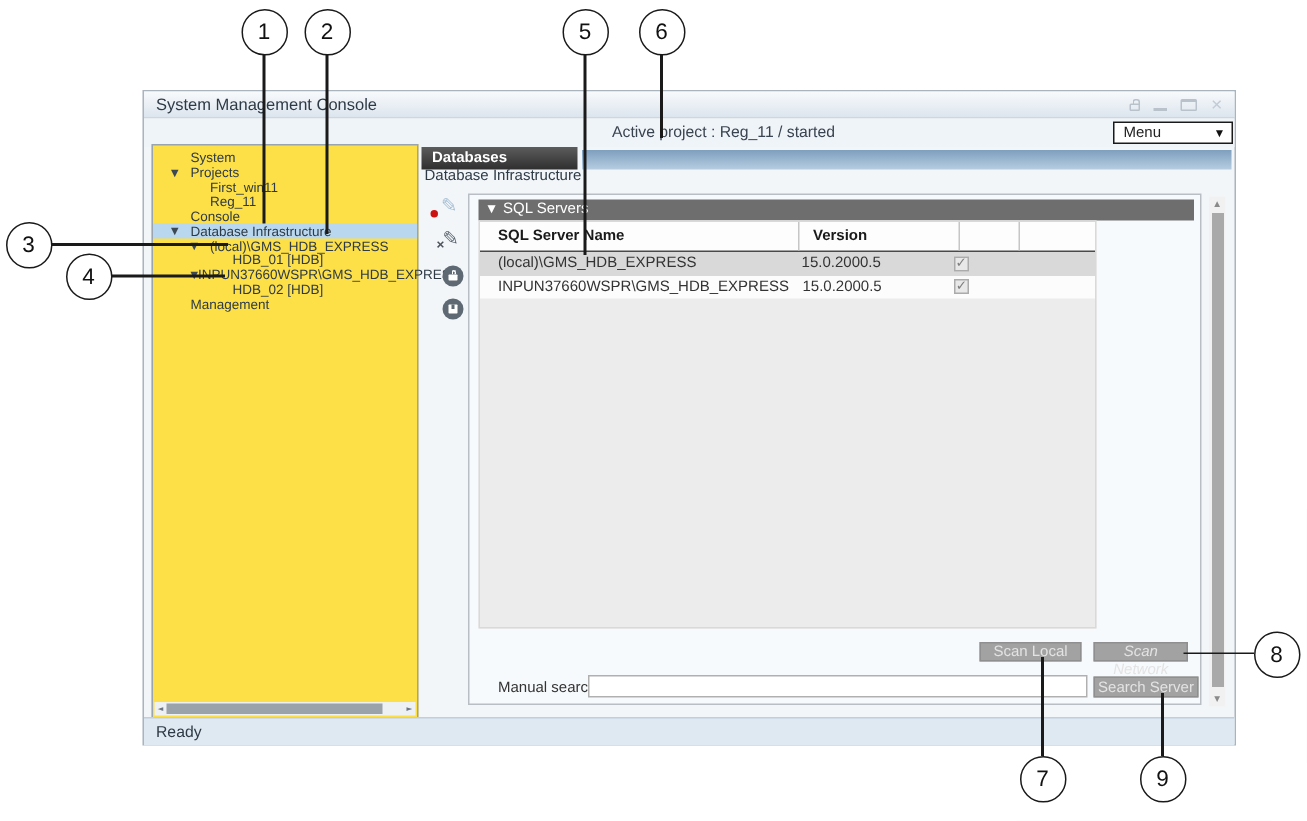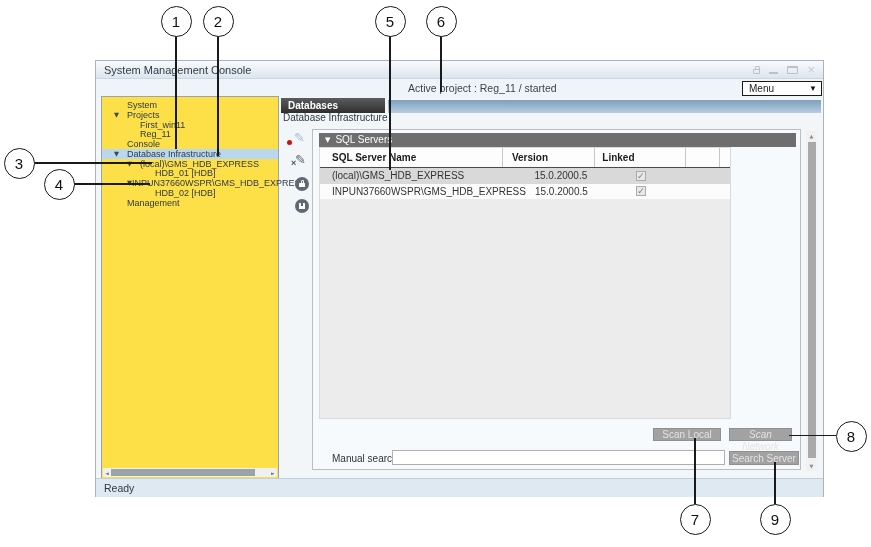--- a/index.html
+++ b/index.html
@@ -233,21 +233,20 @@
     </div>
 
     <div id="groupBox">
       <div id="sqlBar">
         <span class="sarrow">▼</span><span class="stitle">SQL Servers</span>
       </div>
       <div id="tableArea">
         <div id="theadRow">
           <span class="hc w-name">SQL Server Name</span>
           <span class="hc w-ver">Version</span>
-          <span class="hc w-lnk">Linked</span>
           <span class="hc w-x1"></span>
           <span class="hc w-x2"></span>
         </div>
 
           <div class="trow2 even">
             <span class="c w-name">(local)\GMS_HDB_EXPRESS</span>
             <span class="c w-ver">15.0.2000.5</span>
             <span class="c w-lnk">
               <span class="cb">
                 <span class="cbg">✓</span>

